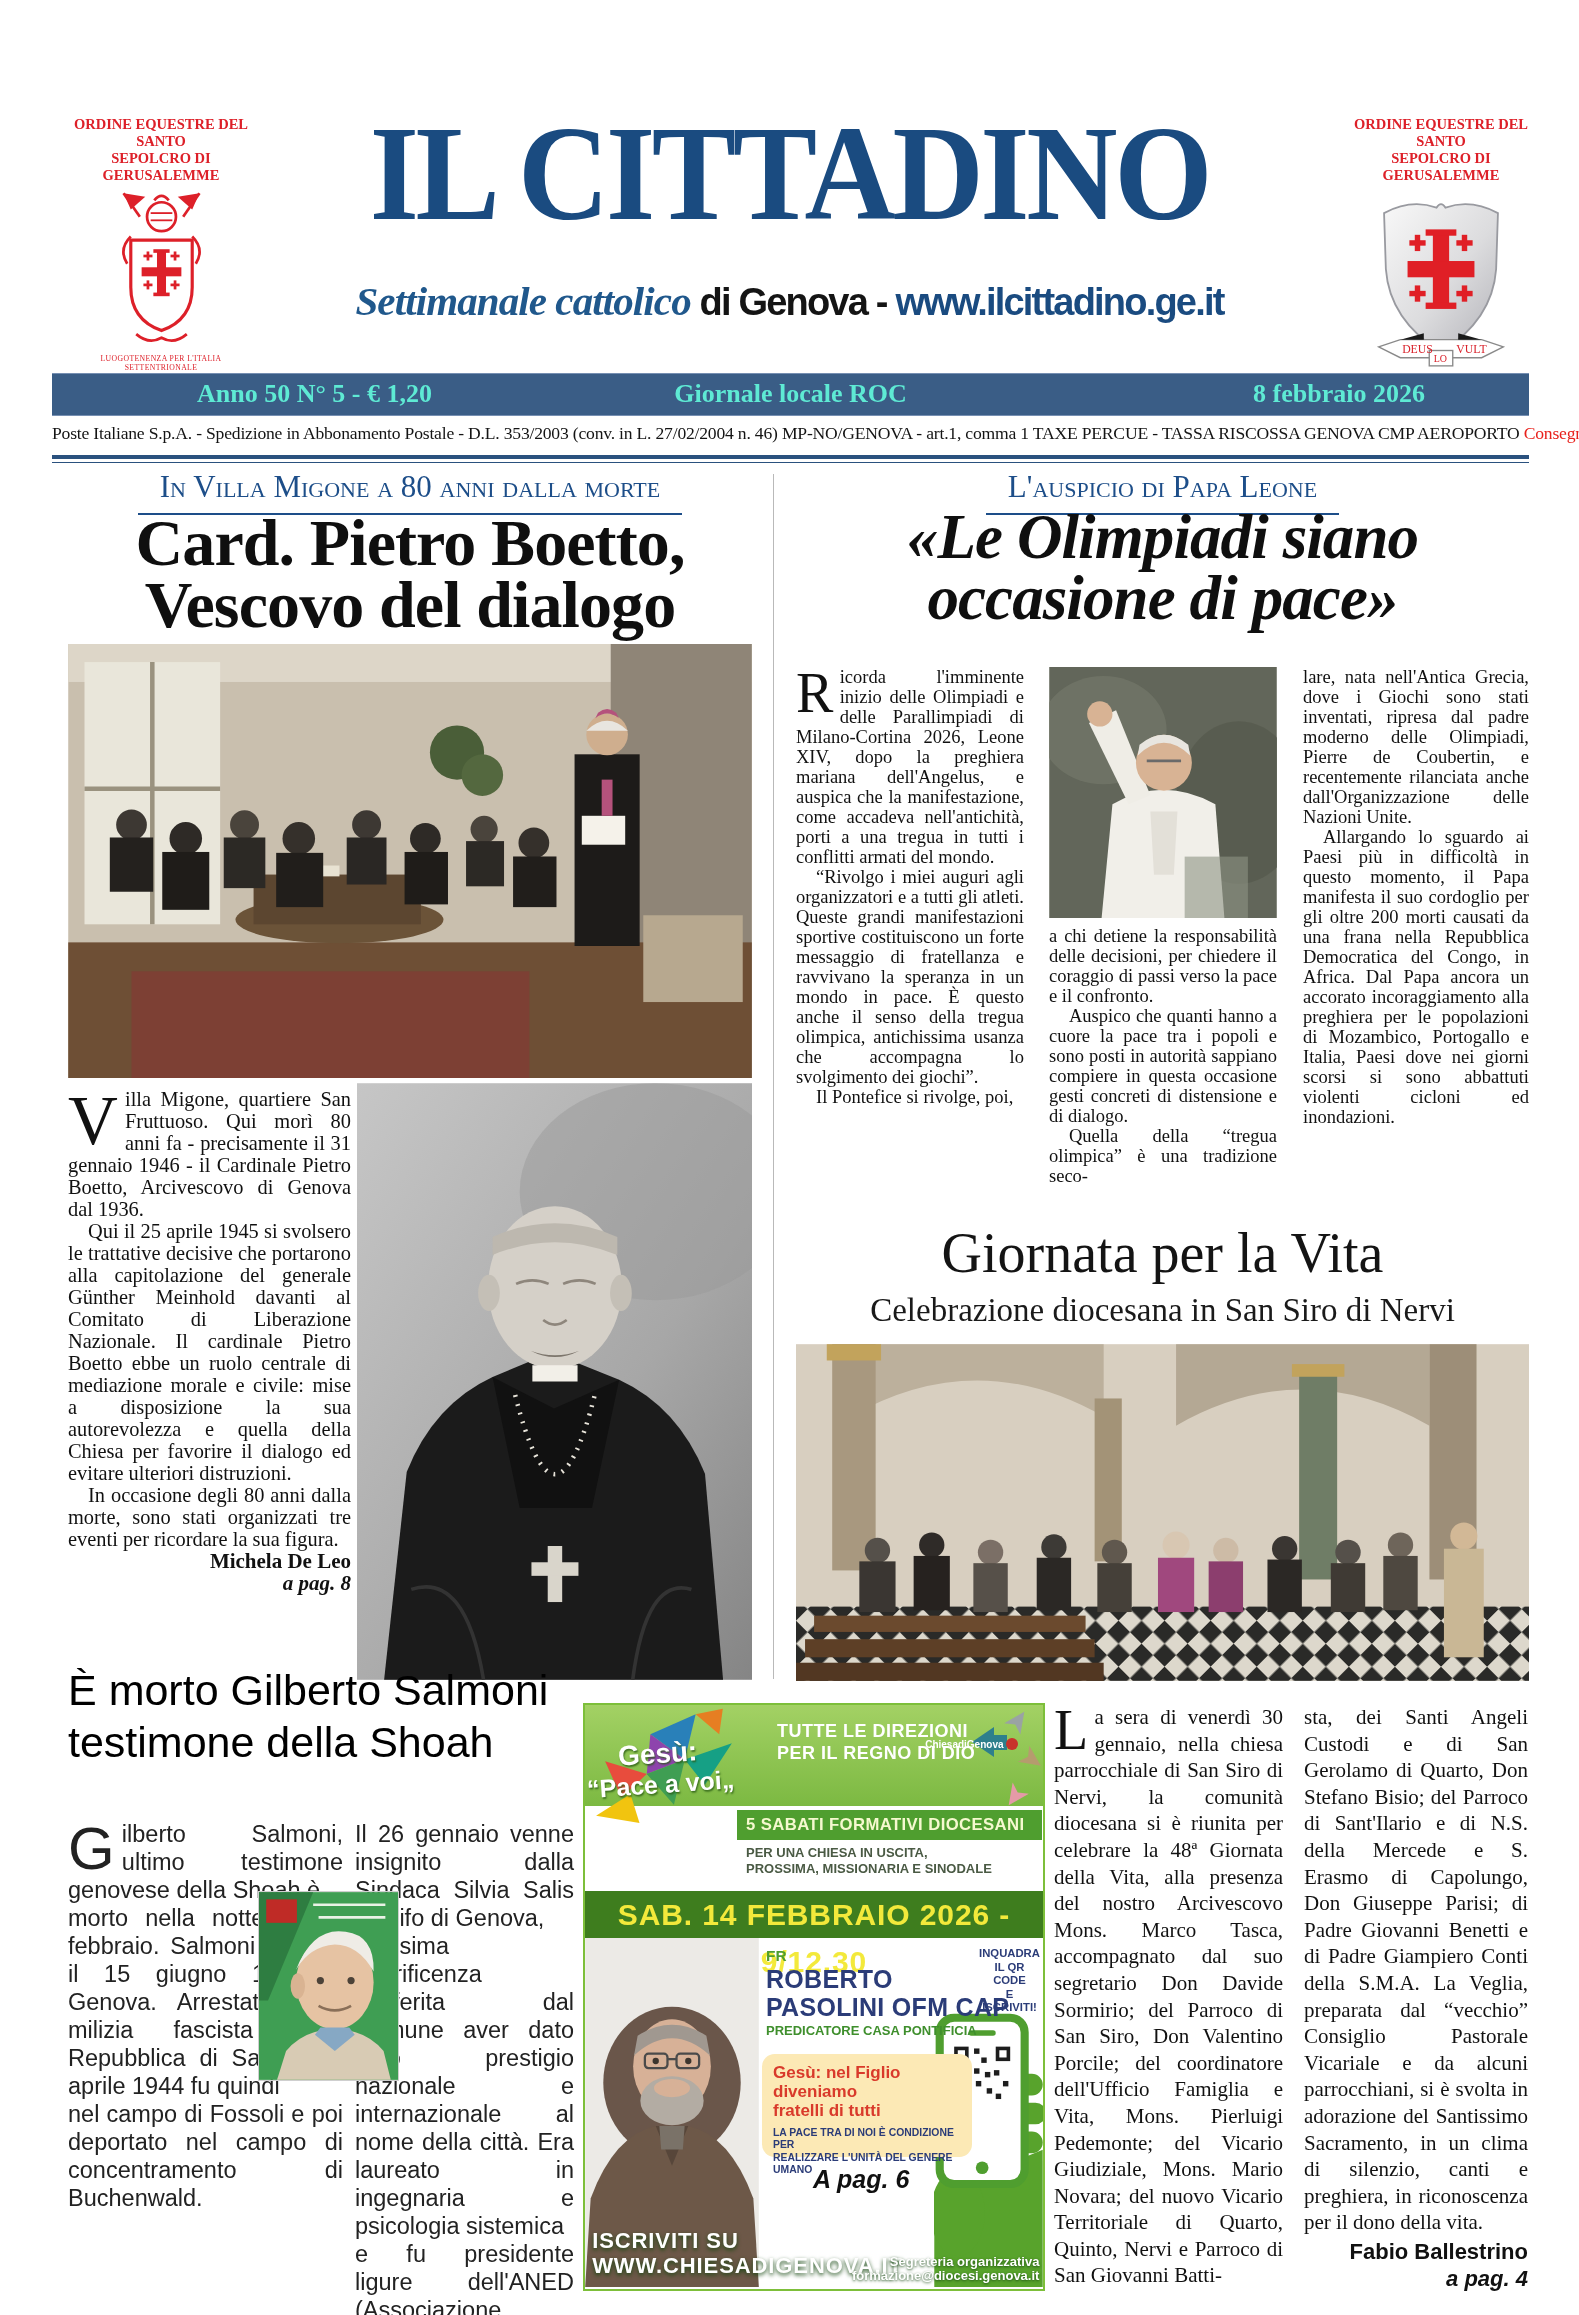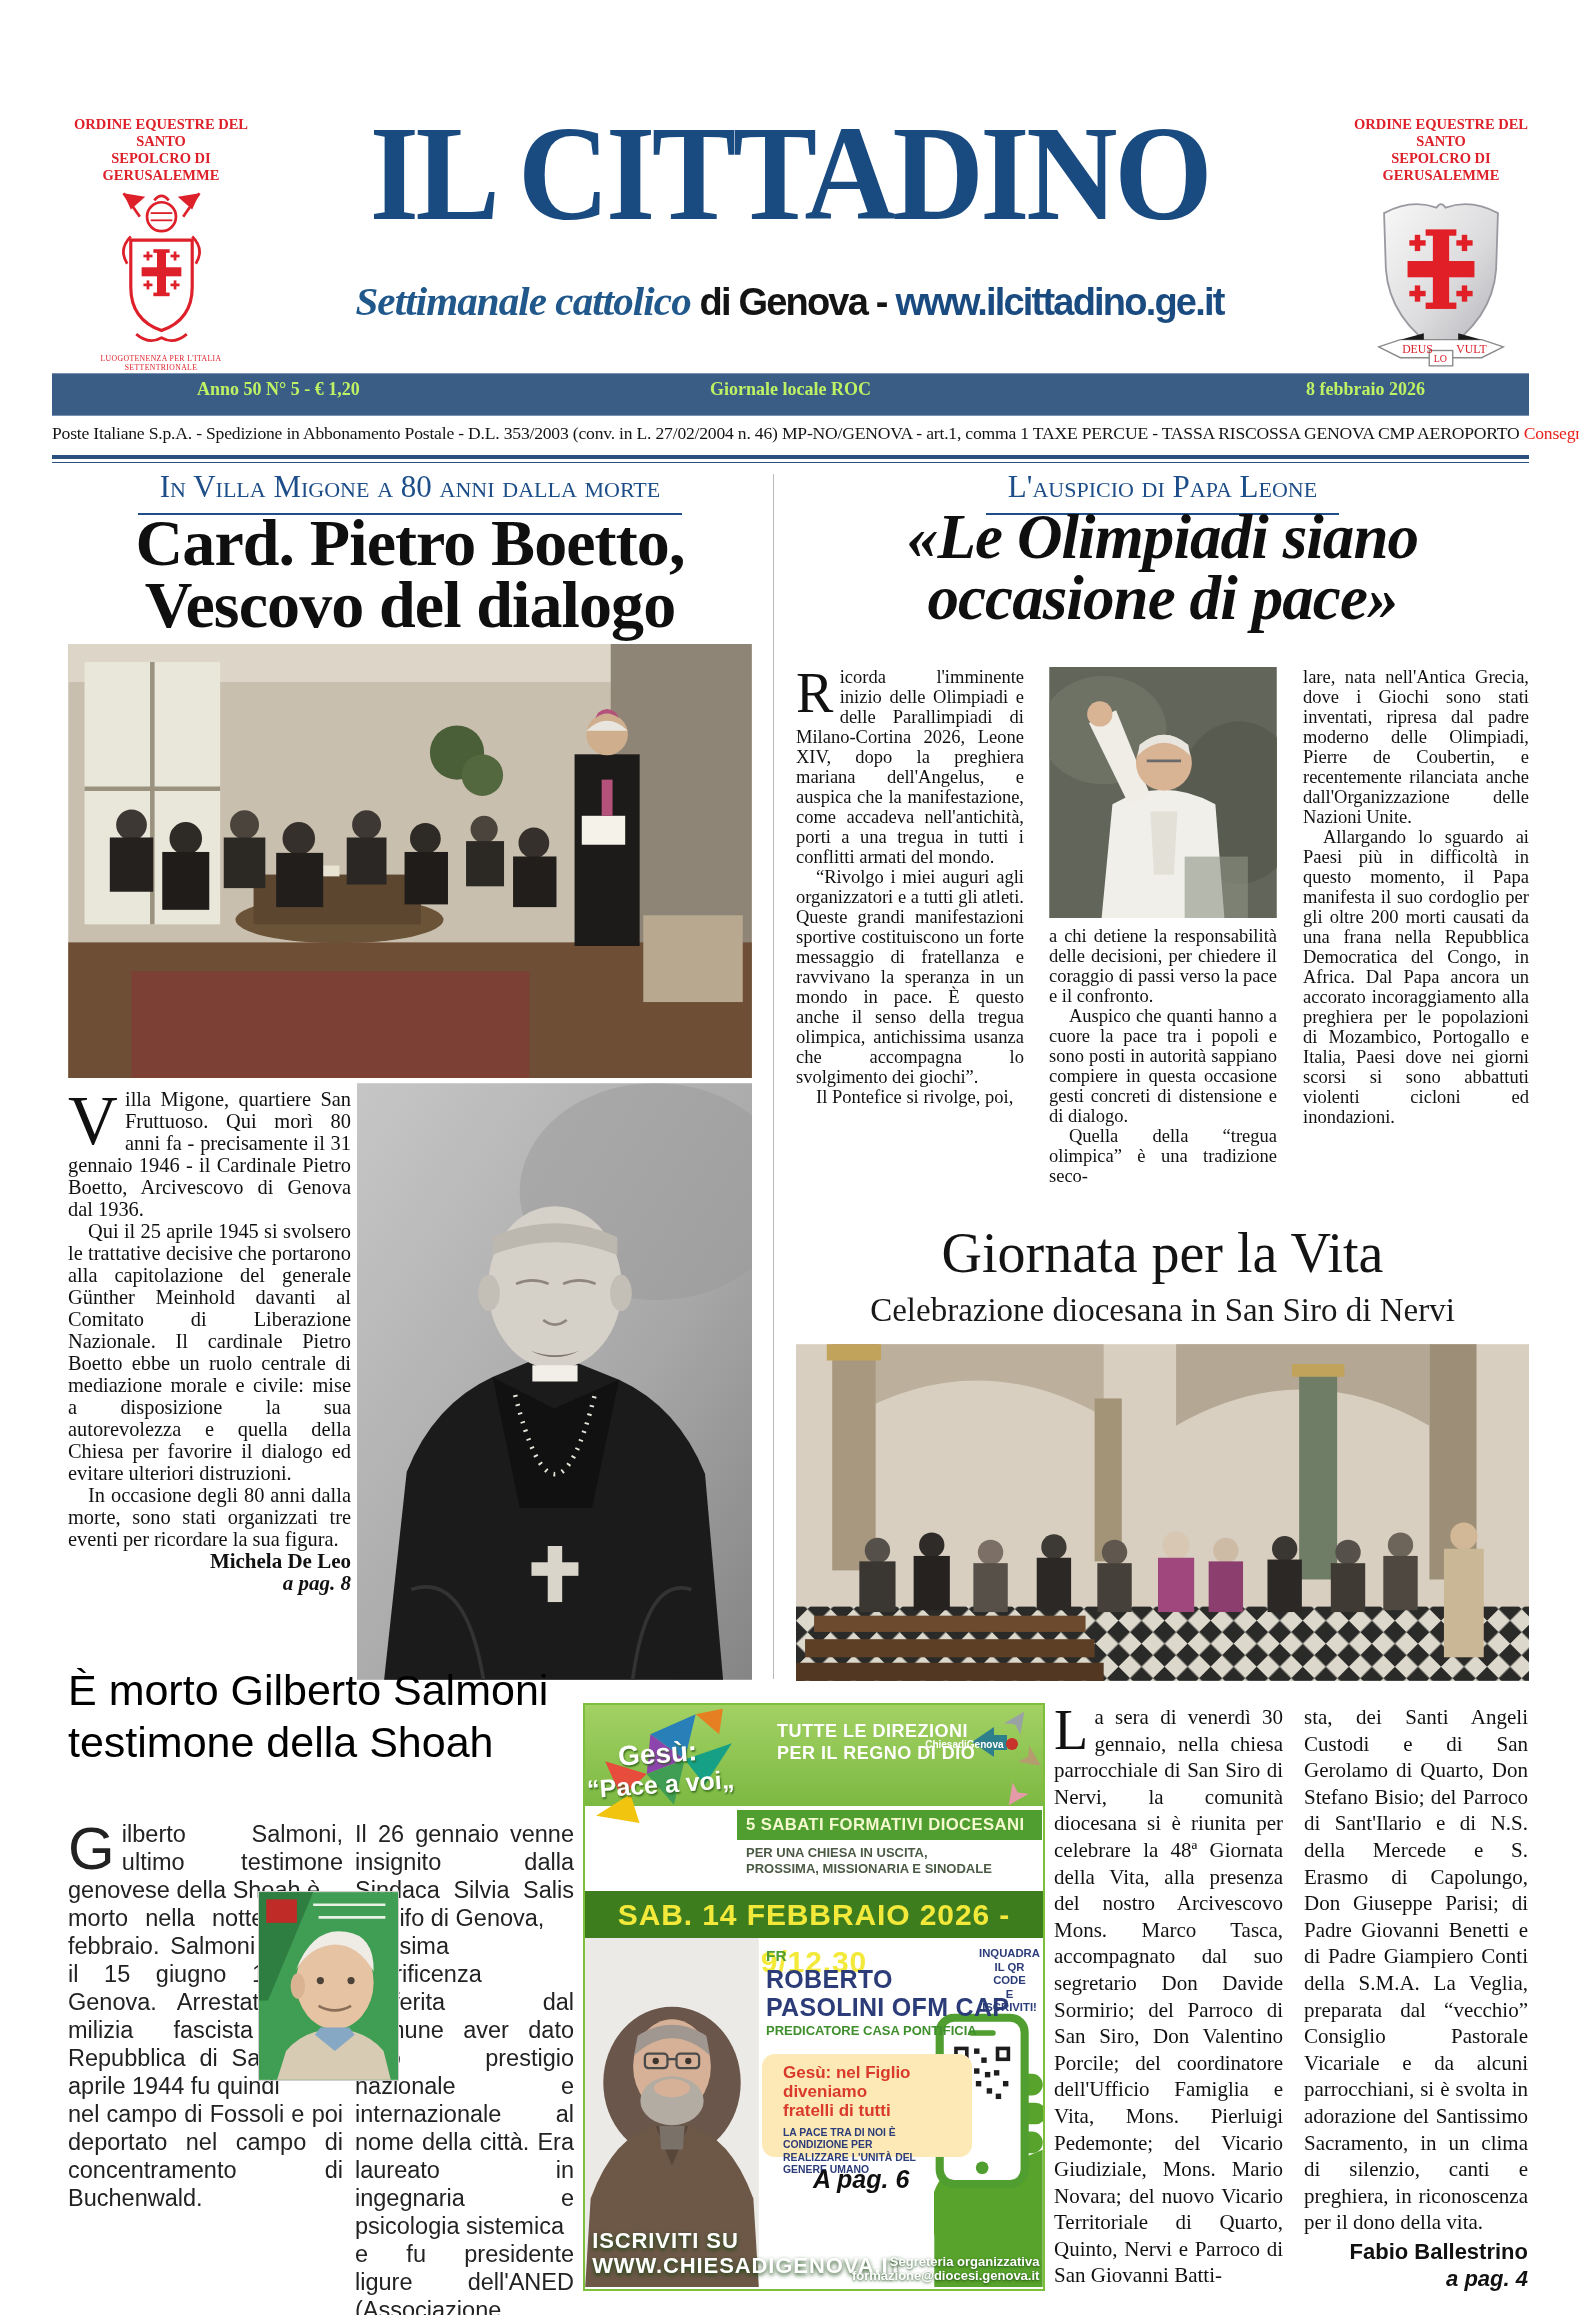--- a/index.html
+++ b/index.html
@@ -12,22 +12,22 @@
   .mast-sub{left:0;right:0;top:277px;text-align:center;font-size:41px;letter-spacing:-0.9px;white-space:nowrap;}
   .sub-it{font-style:italic;font-weight:bold;color:#20588c;}
   .sub-blk{font-weight:bold;color:#141414;font-family:"Liberation Sans",sans-serif;letter-spacing:-1.8px;font-size:38px;}
   .sub-url{font-weight:bold;color:#1a4b80;font-family:"Liberation Sans",sans-serif;letter-spacing:-1.8px;font-size:38px;}
   .logo-box{width:192px;text-align:center;color:#dd2029;}
   .logo-l{font-weight:bold;font-size:14.5px;line-height:17px;}
   .logo-cap{font-size:7.7px;letter-spacing:0.4px;margin-top:0;}
   .logo-cap2{font-size:12.2px;font-weight:bold;margin-top:1.8px;}
   
   .datebar{left:52px;top:373px;width:1477px;height:41px;background:#3a5d86;
-           border-top:1.8px solid #768fb2;border-bottom:1.8px solid #768fb2;color:#bef264;
-           font-weight:bold;font-size:18px;}
+           border-top:1.8px solid #768fb2;border-bottom:1.8px solid #768fb2;color:#5eead4;
+           font-weight:bold;font-size:26px;}
   .db-l{position:absolute;left:145px;top:4.5px;}
   .db-c{position:absolute;left:0;right:0;top:4.5px;text-align:center;}
   .db-r{position:absolute;right:104px;top:4.5px;}
   .postal{left:52px;top:423px;width:1502px;font-size:17.6px;white-space:nowrap;color:#141414;letter-spacing:-0.2px;}
   .postal-red{color:#e8211c;}
   .rule-thick{left:52px;top:455px;width:1477px;height:3.6px;background:#2a517e;}
   .rule-thin{left:52px;top:462px;width:1477px;height:0.9px;background:#2a517e;}
   .vdiv{left:773px;top:474px;width:0.9px;height:1205px;background:#b9b9b9;}
   
   .kicker{text-align:center;font-variant:small-caps;font-size:31px;color:#1d4e89;}
@@ -88,21 +88,21 @@
   .ad-series{position:absolute;left:152px;top:105px;width:305px;height:30px;background:#4f9e2f;color:#f5f9cf;
              font-weight:bold;font-size:16.7px;line-height:30px;padding-left:9px;box-sizing:border-box;letter-spacing:0.4px;}
   .ad-seriessub{position:absolute;left:161px;top:140px;color:#4a5a44;font-weight:bold;font-size:13px;line-height:16.3px;}
   .ad-date{position:absolute;left:0;top:186px;width:100%;height:47px;background:#3e7d1e;color:#f3e93b;
            font-weight:bold;font-size:30px;line-height:47px;text-align:center;letter-spacing:0.9px;}
   .ad-fr{color:#4f9e2f;font-weight:bold;font-size:15.4px;}
   .ad-name{color:#2b3c78;font-weight:bold;font-size:25px;line-height:28px;letter-spacing:0.3px;}
   .ad-role{color:#3f8f2d;font-weight:bold;font-size:13px;margin-top:1.8px;}
   .ad-speaker{position:absolute;left:181px;top:242px;z-index:2;}
   .ad-ybox{position:absolute;left:177px;top:349px;width:210px;height:103px;background:#fce9b5;border-radius:12.7px;
-           padding:9px 21px;box-sizing:border-box;z-index:2;}
+           padding:9px 11px;box-sizing:border-box;z-index:2;}
   .ad-ybt{color:#d93a2b;font-weight:bold;font-size:17px;line-height:19px;}
   .ad-ybs{color:#2b3c78;font-weight:bold;font-size:10.4px;line-height:12.2px;margin-top:7.2px;}
   .ad-qrcta{position:absolute;left:393px;top:242px;width:63px;text-align:center;color:#2b3c78;
             font-weight:bold;font-size:11.3px;line-height:13.6px;z-index:2;}
   .ad-apag{position:absolute;left:228px;top:460px;font-weight:bold;font-style:italic;font-size:25px;color:#101010;z-index:2;}
   .ad-foot{position:absolute;left:7.2px;bottom:11px;color:#fff;font-weight:bold;font-size:22px;line-height:25px;
            letter-spacing:0.9px;text-shadow:0 1.8px 4.5px rgba(20,70,15,.95);z-index:5;}
   .ad-secr{position:absolute;right:3.6px;bottom:5.4px;text-align:right;color:#fff;font-weight:bold;font-size:13px;
            line-height:14.5px;z-index:5;text-shadow:0 0.9px 2.7px rgba(20,70,15,.9);}
 </style>

